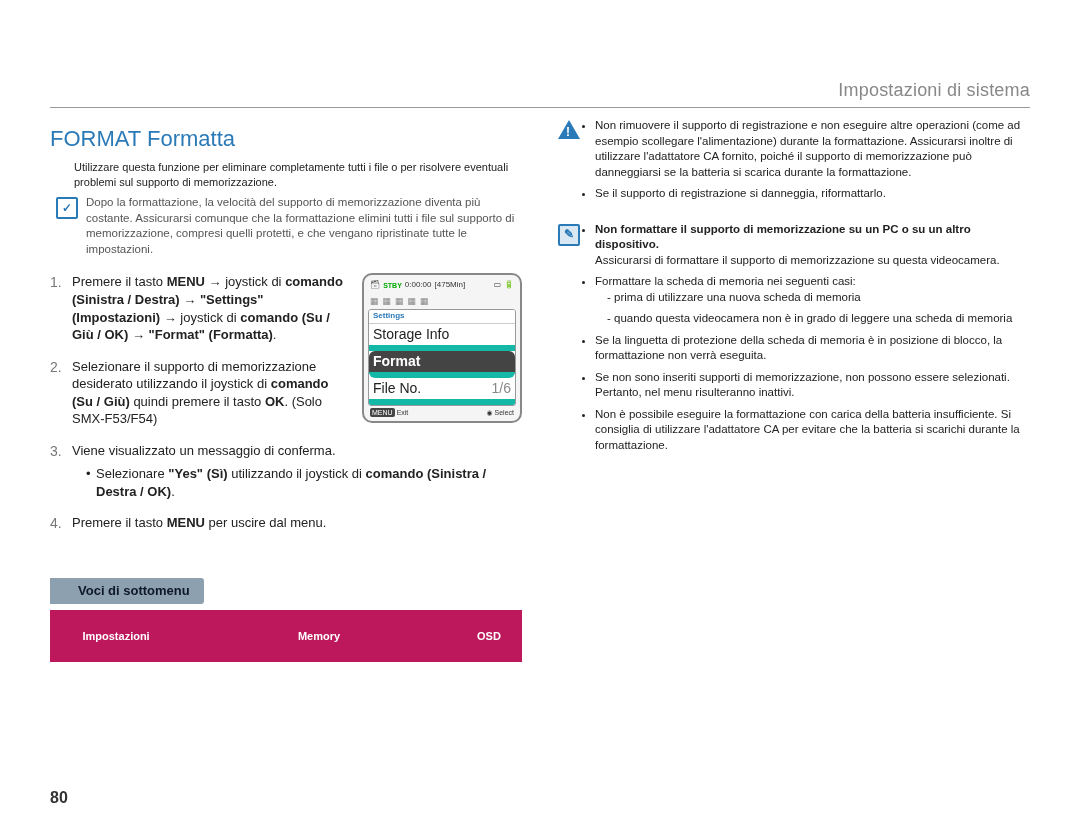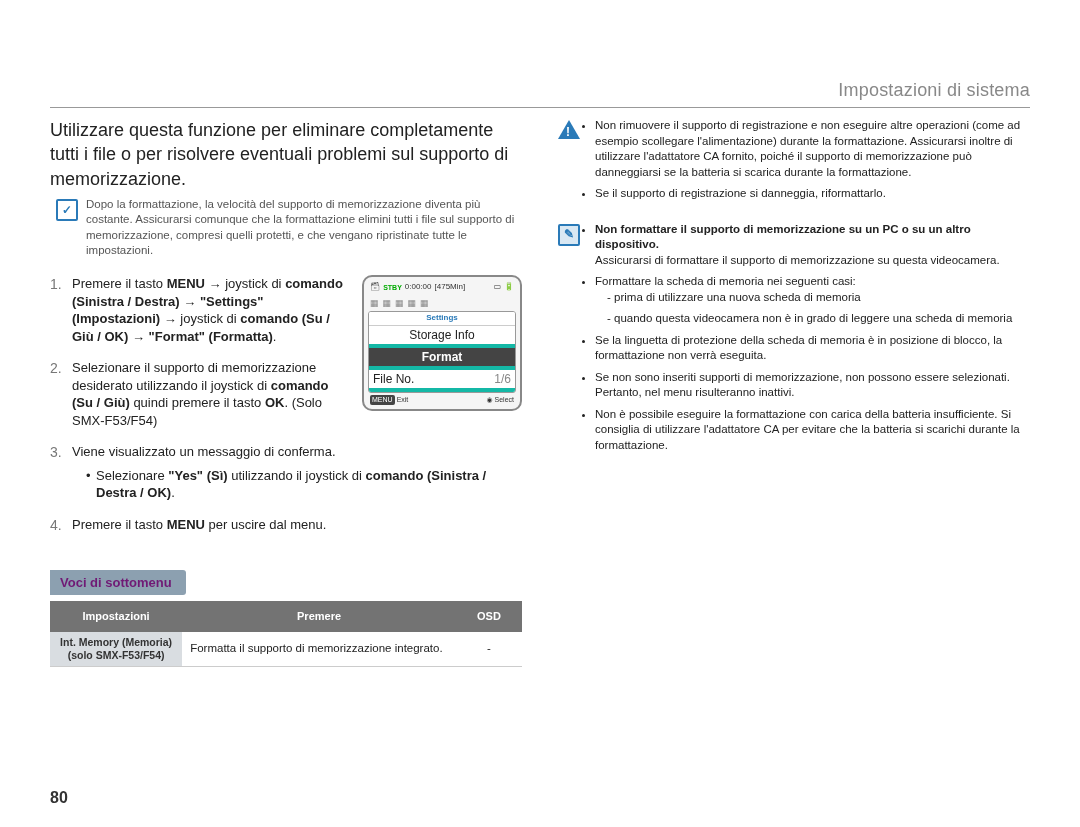--- a/index.html
+++ b/index.html
@@ -37,22 +37,23 @@
     line-height: 1.35;
     color: #222;
   }
   .section-title {
     color: #2a7ab8;
     font-size: 22px;
     font-weight: 400;
     margin: 6px 0 6px 0;
   }
   .intro {
-    font-size: 18px;
+    font-size: 11px;
     margin-bottom: 6px;
+    margin-left: 24px;
   }
   .note-box {
     display: flex;
     gap: 8px;
     font-size: 11.5px;
     color: #555;
     margin: 4px 0 16px 0;
     padding-left: 6px;
   }
   .note-icon {
@@ -156,76 +157,76 @@
     padding: 1px 2px 1px 2px;
     color: #888;
     font-size: 9px;
   }
   .cs-menu {
     background: #fff;
     border: 1px solid #999;
     border-radius: 3px;
     overflow: hidden;
     margin-top: 1px;
-    text-align: center;
   }
   .cs-menu-header {
     background: #fff;
     color: #2a7ab8;
     font-weight: bold;
     font-size: 8px;
     padding: 1px 4px;
     border-bottom: 1px solid #ccc;
   }
   .cs-menu-item {
-    font-size: 12px;
+    font-size: 14px;
     padding: 1px 4px;
-    border-bottom: 4px solid #14b8a6;
+    border-bottom: 6px solid #14b8a6;
   }
   .cs-menu-item.selected {
     background: #444;
     color: #fff;
     font-weight: bold;
+    border-radius: 6px;
   }
   .cs-bottom {
     display: flex;
     justify-content: space-between;
     font-size: 7px;
     padding: 2px 2px 0 2px;
     color: #333;
   }
   .cs-badge {
     display:inline-block;
     background:#444;
     color:#fff;
     border-radius:2px;
     padding:0 2px;
     font-size:7px;
     margin-right:2px;
   }
   .subsection-label {
     background: #8ca0b0;
-    color: #701a75;
+    color: #0f172a;
     font-size: 13px;
     display: inline-block;
-    padding: 4px 14px 4px 10px;
-    margin: 22px 0 6px 0;
+    padding: 4px 14px 4px 28px;
+    margin: 32px 0 6px 0;
     font-weight: bold;
     border-radius: 0 3px 3px 0;
   }
   table.settings {
     width: 100%;
     border-collapse: collapse;
     font-size: 11.5px;
   }
   table.settings th {
-    background: #737373;
+    background: #be185d;
     color: #fff;
     font-weight: bold;
-    padding: 8px 8px;
+    padding: 19px 8px;
     font-size: 11px;
     text-align: center;
   }
   table.settings td {
     border-bottom: 1px solid #ccc;
     padding: 4px 8px;
     vertical-align: middle;
   }
   table.settings td.row-head {
     background: #d9dde1;
@@ -274,20 +275,21 @@
 <body>
 
 <div class="page">
   <div class="header-area">
     <span>Impostazioni di sistema</span>
   </div>
 
   <div class="columns">
 
     <div class="col">
+      <div class="section-title">FORMAT Formatta</div>
       <div class="intro">Utilizzare questa funzione per eliminare completamente tutti i file o per risolvere eventuali problemi sul supporto di memorizzazione.</div>
 
       <div class="note-box">
         <div class="note-icon">✓</div>
         <div>Dopo la formattazione, la velocità del supporto di memorizzazione diventa più costante. Assicurarsi comunque che la formattazione elimini tutti i file sul supporto di memorizzazione, compresi quelli protetti, e che vengano ripristinate tutte le impostazioni.</div>
       </div>
 
       <ol>
         <li>
           
@@ -342,30 +344,25 @@
           <span>Premere il tasto </span><span class="b">MENU</span><span> per uscire dal menu.</span>
         </li>
       </ol>
 
       <div class="subsection-label">Voci di sottomenu</div>
 
       <table class="settings">
         <thead>
           <tr>
             <th style="width:28%">Impostazioni</th>
-            <th>Premere</th>
+            <th>Memory</th>
             <th style="width:14%">OSD</th>
           </tr>
         </thead>
         <tbody>
-          <tr>
-            <td class="row-head">Int. Memory (Memoria) (solo SMX-F53/F54)</td>
-            <td>Formatta il supporto di memorizzazione integrato.</td>
-            <td class="center">-</td>
-          </tr>
         </tbody>
       </table>
     </div>
 
     <div class="col">
 
       <div class="right-notes">
         <div class="icon-col">
           <div class="warn-icon"></div>
         </div>

